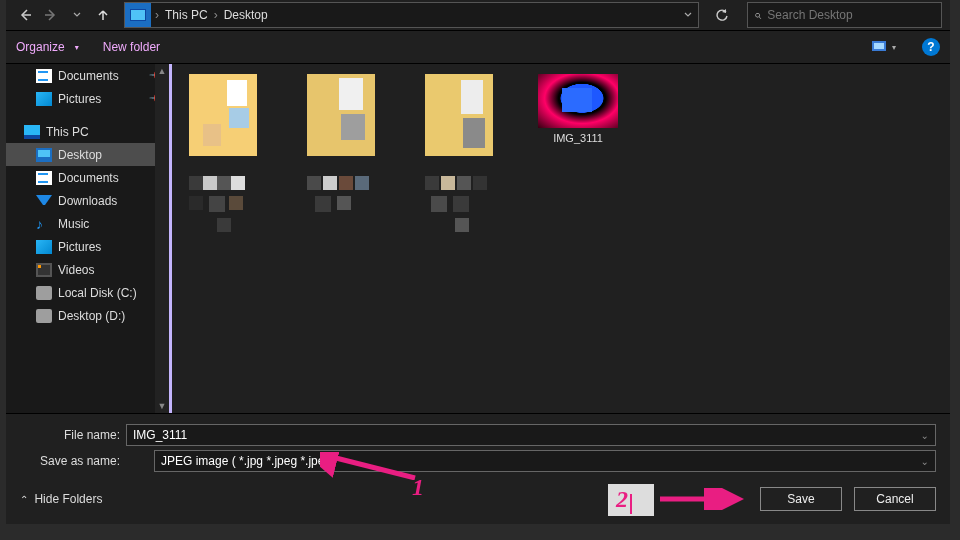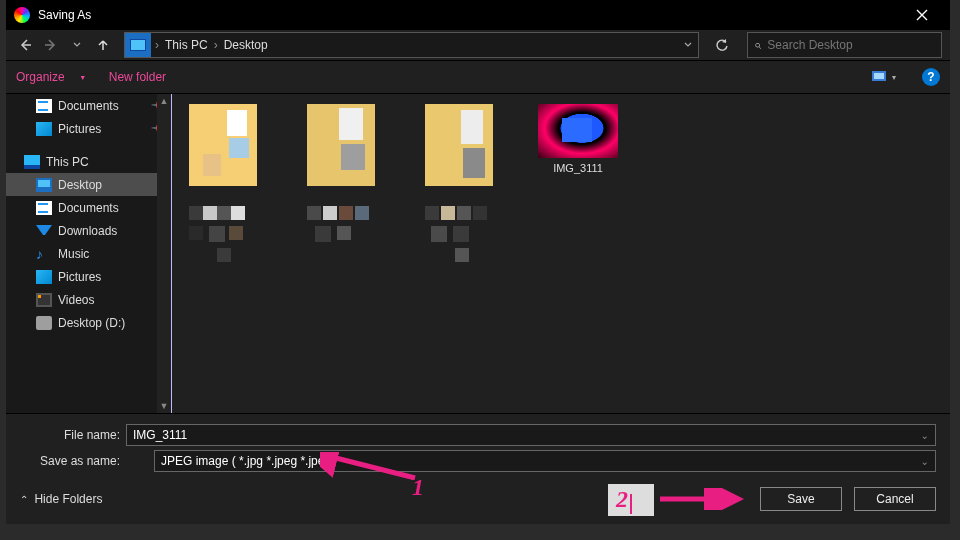--- a/index.html
+++ b/index.html
@@ -18,26 +18,26 @@
   .addrbox .monitor::after { content: ""; width: 14px; height: 10px; background: #4fc3f7; border: 1px solid #0d47a1; }
   .chev { color: #888; padding: 0 4px; }
   .crumb { color: #ddd; padding: 0 2px; cursor: pointer; }
   .addr-tail { flex: 1; }
   .addr-drop { width: 20px; display: flex; align-items: center; justify-content: center; color: #aaa; }
   .refresh { width: 30px; height: 26px; display: flex; align-items: center; justify-content: center; color: #ccc; cursor:pointer; }
   .searchbox { width: 195px; height: 26px; border: 1px solid #555; background: #191919; display: flex; align-items: center; padding: 0 6px; gap: 6px; margin-left: 6px; }
   .searchbox input { flex: 1; background: transparent; border: 0; color: #eee; font-size: 12px; outline: none; }
   .search-icon { color: #bbb; font-size: 13px; transform: scaleX(-1); }
   .toolbar { height: 34px; display: flex; align-items: center; padding: 0 10px; gap: 24px; border-top: 1px solid #000; border-bottom: 1px solid #000; }
-  .toolbar .tb-item { color: #ec4899; display: flex; align-items: center; gap: 16px; cursor: pointer; justify-content: space-between; }
+  .toolbar .tb-item { color: #f0abfc; display: flex; align-items: center; gap: 10px; cursor: pointer; justify-content: space-between; }
   .toolbar .tb-spacer { flex: 1; }
   .toolbar .view-btn { width: 28px; height: 20px; display:flex;align-items:center;justify-content:center; color:#ddd; cursor:pointer; }
   .toolbar .help { width: 18px; height: 18px; border-radius: 50%; background: #0078d4; color: #fff; display: flex; align-items: center; justify-content: center; font-size: 12px; font-weight: bold; cursor: pointer; }
   .body { flex: 1; display: flex; min-height: 0; }
-  .sidebar { width: 166px; background: #191919; border-right: 1px solid #c4b5fd; overflow: hidden; position: relative; }
+  .sidebar { width: 166px; background: #191919; border-right: 3px solid #c4b5fd; overflow: hidden; position: relative; }
   .tree-item { height: 23px; display: flex; align-items: center; gap: 6px; padding-left: 30px; color: #ddd; cursor: pointer; }
   .tree-item.level0 { padding-left: 18px; }
   .tree-item.selected { background: #4d4d4d; }
   .tree-item .ico { width: 16px; height: 14px; flex: none; }
   .ico-doc { background: #fff; position: relative; } .ico-doc::after{content:"";position:absolute;left:2px;top:2px;width:10px;border-top:2px solid #2196f3;border-bottom:2px solid #2196f3;height:6px;}
   .ico-pic { background: linear-gradient(135deg,#29b6f6,#0288d1); }
   .ico-pc { background: #29b6f6; box-shadow: inset 0 -4px 0 #0d47a1; }
   .ico-3d { background: #00bcd4; clip-path: polygon(50% 0,100% 25%,100% 75%,50% 100%,0 75%,0 25%); }
   .ico-desk { background: #1b6ec2; position:relative; } .ico-desk::after{content:"";position:absolute;inset:2px 2px 5px 2px;background:#4fc3f7;}
   .ico-down { width:0;height:0;border-left:7px solid transparent;border-right:7px solid transparent;border-top:10px solid #1e88e5;background:none;margin-top:2px;}
@@ -69,30 +69,20 @@
   
   .anno-arrow { position: absolute; pointer-events: none; }
   .anno-num { position: absolute; font-family: Georgia, serif; font-size: 24px; font-weight: bold; font-style: italic; color: #e91e82; pointer-events: none; }
   .anno-box { position: absolute; background: #ddd; pointer-events: none; }
 </style>
 </head>
 <body>
 
 <div class="dialog">
 
-  <div class="titlebar">
-    <div class="tb-icon"></div>
-    <div class="tb-title">Saving As</div>
-    <div class="spacer"></div>
-    <div class="close">
-      <svg width="12" height="12" viewBox="0 0 12 12">
-          <path d="M1 1 L11 11 M11 1 L1 11" stroke="#fff" stroke-width="1.4"></path>
-        </svg>
-    </div>
-  </div>
 
   <div class="navrow">
     <div class="nav-btn disabled">
         <svg width="14" height="14" viewBox="0 0 14 14">
           <path d="M9 2 L4 7 L9 12" stroke="#ccc" stroke-width="1.5" fill="none"></path>
           <path d="M4 7 H13" stroke="#ccc" stroke-width="1.5"></path>
         </svg>
       </div>
     <div class="nav-btn disabled">
         <svg width="14" height="14" viewBox="0 0 14 14">
@@ -190,20 +180,24 @@
       <div class="tree-item">
           <div class="ico ico-pic"></div>
           <span>Pictures</span>
         </div>
       <div class="tree-item">
           <div class="ico ico-vid"></div>
           <span>Videos</span>
         </div>
       <div class="tree-item">
           <div class="ico ico-disk"></div>
+          <span>Local Disk (C:)</span>
+        </div>
+      <div class="tree-item">
+          <div class="ico ico-disk"></div>
           <span>Desktop (D:)</span>
         </div>
       <div class="sidebar-scroll">
         <div class="arr">▲</div>
         <div style="flex:1"></div>
         <div class="arr">▼</div>
       </div>
     </div>
 
     <div class="files">

